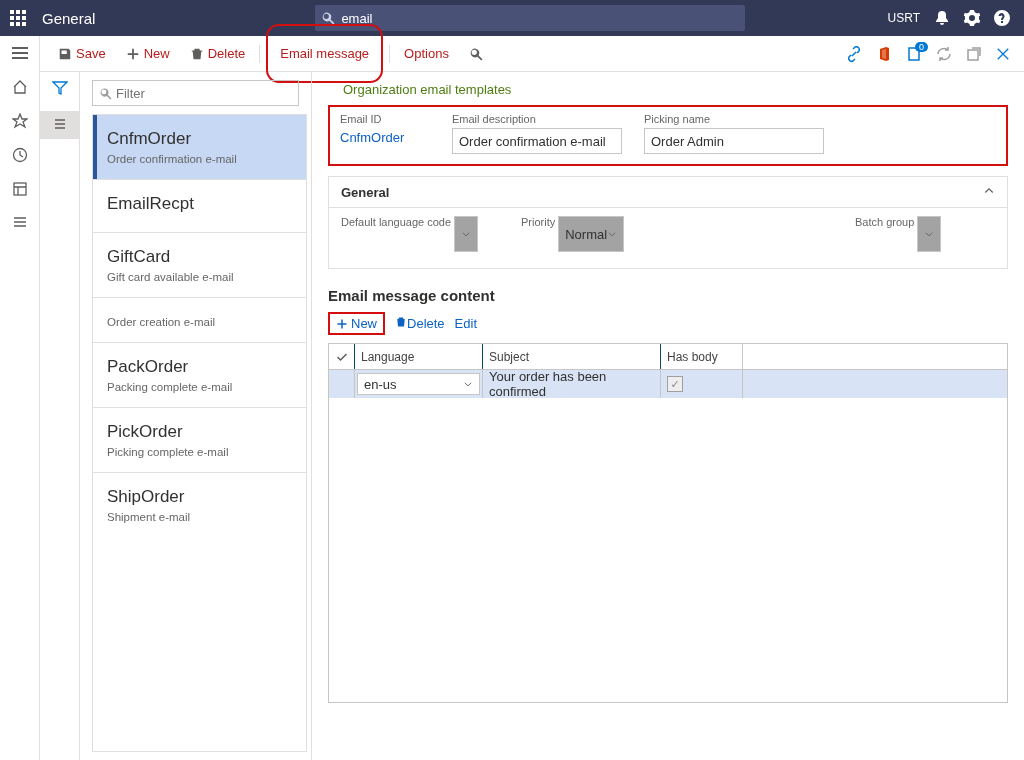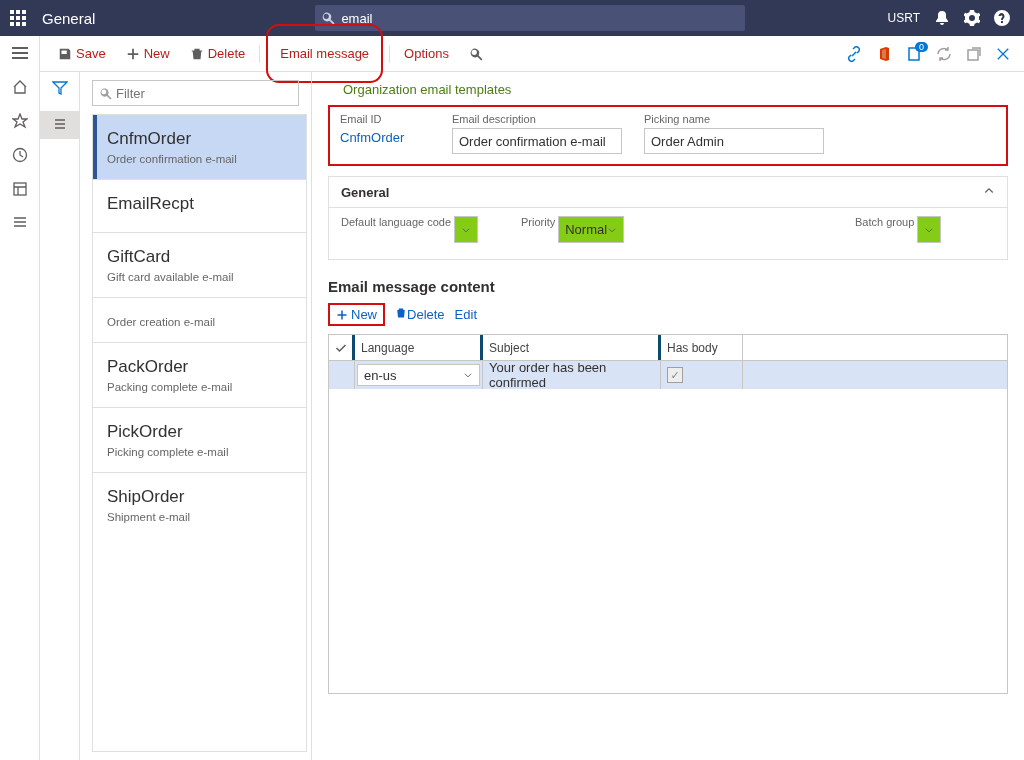--- a/index.html
+++ b/index.html
@@ -60,31 +60,31 @@
   .field-block { border: 2px solid #d40e0e; padding: 6px 10px 10px 10px; display: grid; grid-template-columns: 90px 170px 180px; column-gap: 18px; row-gap: 14px; align-items: start; gap: 22px; }
   .field-block .cell { display: flex; flex-direction: column; gap: 3px; }
   .lbl { font-size: 11px; color: #666; }
   .val-link { color: #0b61c4; font-size: 13px; padding-top: 2px; }
   .inp { height: 26px; border: 1px solid #c8c6c4; padding: 0 6px; font-size: 13px; display: flex; align-items: center; }
   .sender-email-cell { grid-column: 3; }
 
   .section-head { margin-top: 10px; height: 32px; border: 1px solid #e1dfdd; display: flex; align-items: center; padding: 0 12px; font-weight: 600; justify-content: space-between; }
   .section-body { border: 1px solid #e1dfdd; border-top: none; padding: 8px 12px 16px 12px; display: flex; gap: 40px; }
   .fcol { display: flex; gap: 3px; width: 140px; }
-  .sel { height: 27px; border: 1px solid #c8c6c4; display: flex; align-items: center; justify-content: space-between; padding: 0 6px; font-size: 13px; background: #84cc16; }
+  .sel { height: 36px; border: 1px solid #c8c6c4; display: flex; align-items: center; justify-content: space-between; padding: 0 6px; font-size: 13px; background: #a3a3a3; }
 
   .subhead { font-size: 15px; font-weight: 600; margin: 18px 0 8px 0; }
   .mini-toolbar { border: 2px solid #d40e0e; display: inline-flex; align-items: center; padding: 2px 6px; gap: 8px; }
   .mini-toolbar .mbtn { color: #0b61c4; display: flex; align-items: center; gap: 3px; cursor: pointer; font-size: 13px; }
   .mini-toolbar-row { display: flex; align-items: center; gap: 10px; }
   .side-links { color: #0b61c4; display: flex; gap: 10px; font-size: 13px; }
 
   .grid-outer { border: 1px solid #c8c6c4; margin-top: 8px; height: 360px; display: flex; flex-direction: column; }
   .grid-hdr { display: flex; border-bottom: 1px solid #c8c6c4; background: #fff; height: 26px; }
-  .gh { border-right: 3px solid #0c4a6e; padding: 4px 6px; font-size: 12px; color: #444; display: flex; align-items: center; }
+  .gh { border-right: 1px solid #0c4a6e; padding: 4px 6px; font-size: 12px; color: #444; display: flex; align-items: center; }
   .gh.chk { width: 26px; justify-content: center; }
   .gh.lang { width: 128px; }
   .gh.subj { width: 178px; }
   .gh.hb { width: 82px; border-right: 1px solid #c8c6c4; }
   .grid-row { display: flex; height: 28px; background: #d8e3f5; }
   .gc { border-right: 1px solid #c8c6c4; padding: 12px 6px; display: flex; align-items: center; font-size: 13px; }
   .gc.chk { width: 26px; }
   .gc.lang { width: 128px; padding: 2px; }
   .gc.lang .sel { width: 100%; height: 22px; background: #fff; }
   .gc.subj { width: 178px; }

